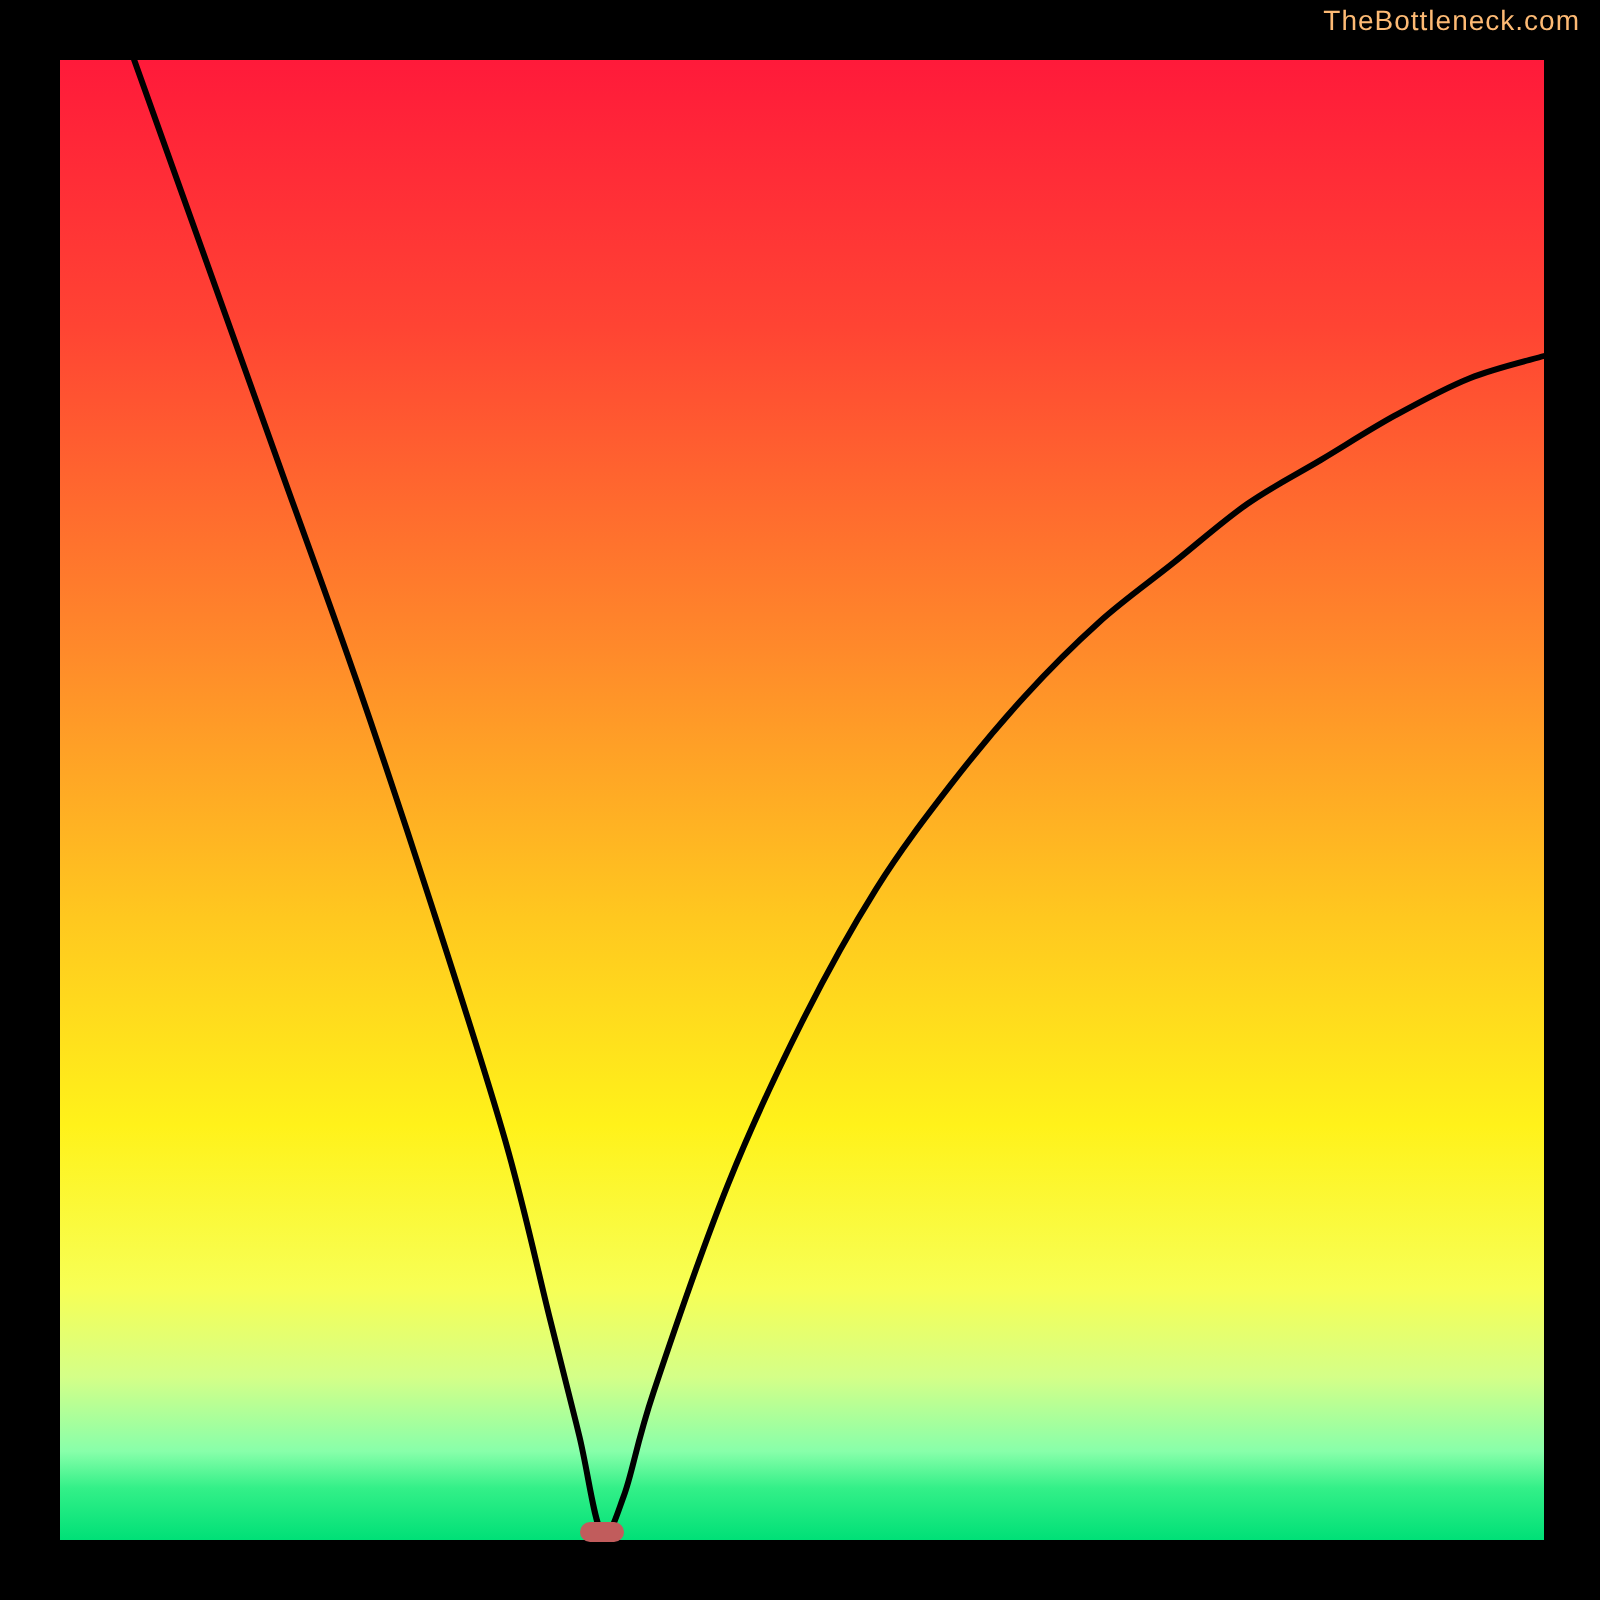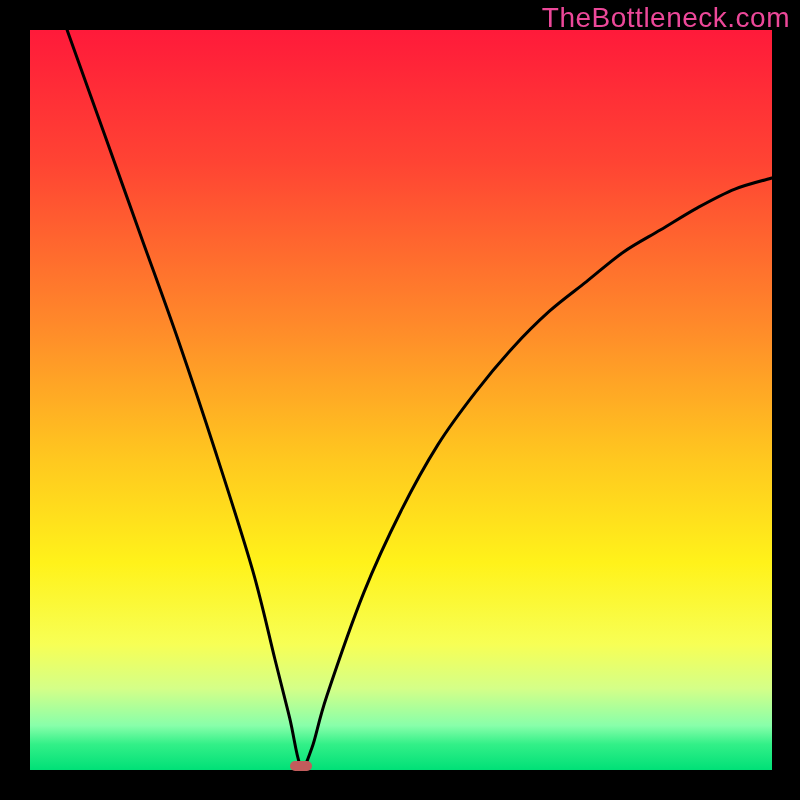--- a/index.html
+++ b/index.html
@@ -8,22 +8,22 @@
     height: 800px;
     background: #000;
     position: relative;
     overflow: hidden;
     font-family: Arial, sans-serif;
   }
   .watermark {
     position: absolute;
     top: 2px;
     right: 10px;
-    color: #ec4899;
-    font-size: 28px;
+    color: #fdba74;
+    font-size: 14px;
     z-index: 10;
     letter-spacing: 0.5px;
   }
   .plot-area {
     position: absolute;
     left: 30px;
     top: 30px;
     width: 742px;
     height: 740px;
   }

